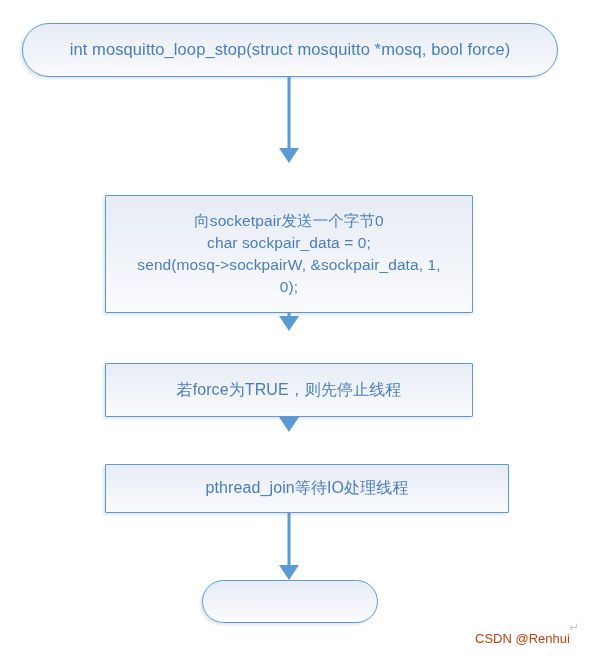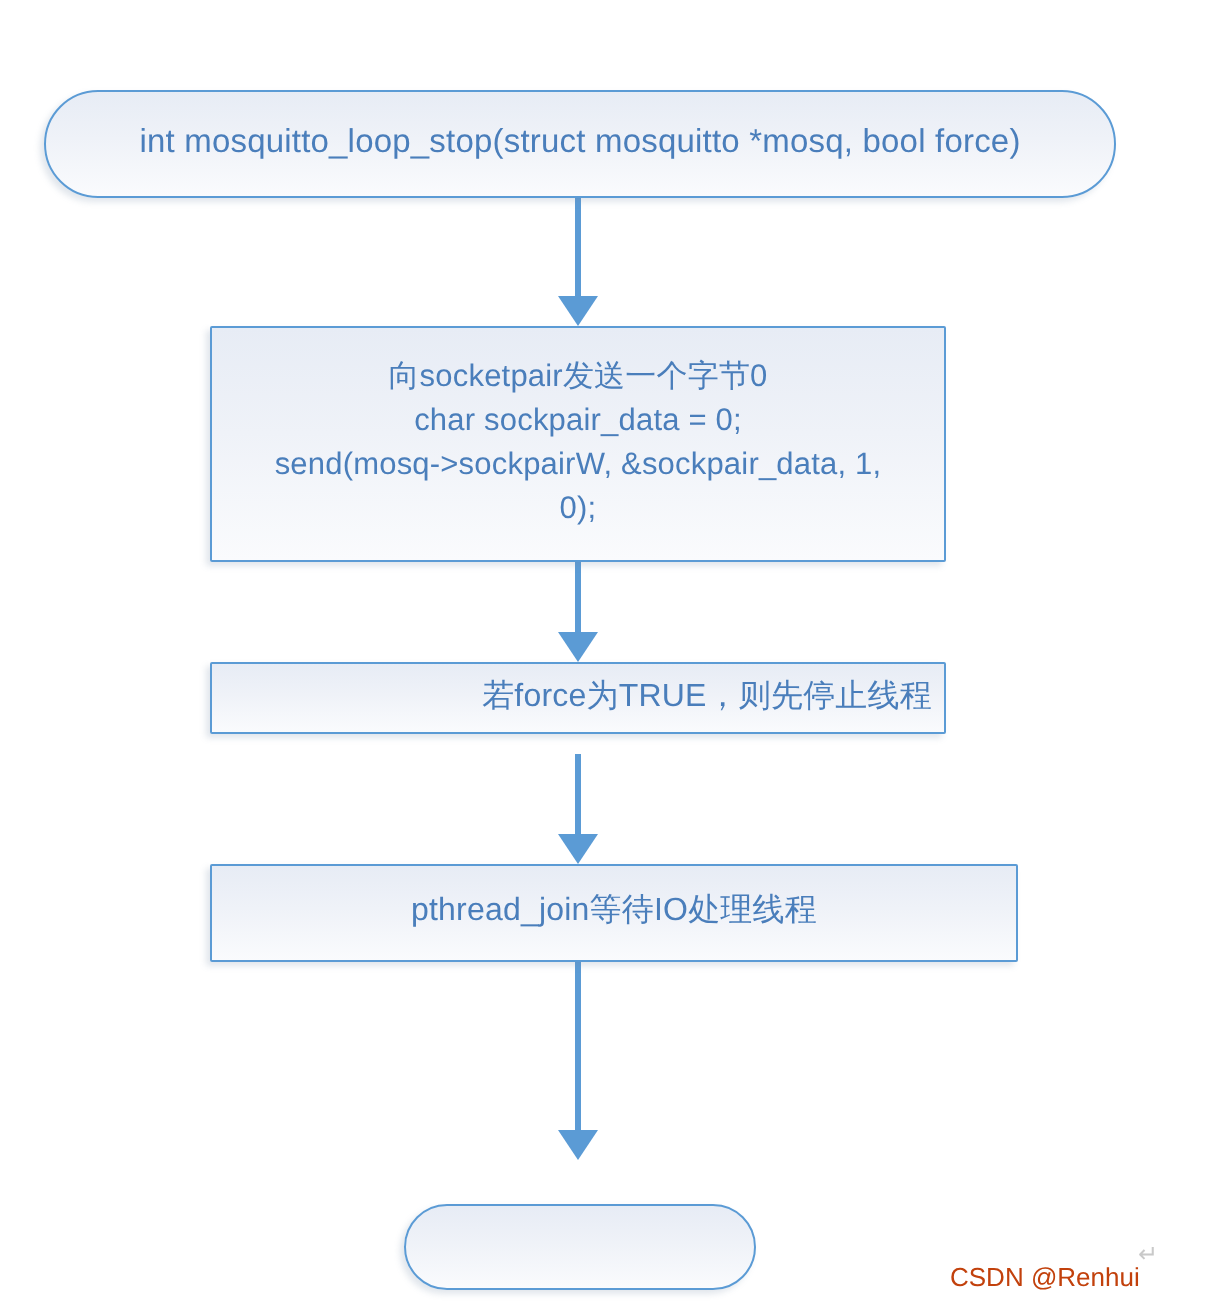--- a/index.html
+++ b/index.html
@@ -43,56 +43,54 @@
     display: block;
     width: 100%;
     padding: 0 6px;
     white-space: pre-line;
   }
 
   
   .terminator {
     border-radius: 999px;
     border-width: 1.8px;
-    margin-top: 22px;
   }
 
   #node-start {
     left: 22px;
     top: 23px;
     width: 536px;
     height: 54px;
     font-size: 16.5px;
   }
 
   #node-end {
     left: 202px;
     top: 580px;
     width: 176px;
     height: 43px;
   }
 
   
-  .process { border-radius: 1px; }
+  .process { border-radius: 1px; margin-top: 32px; }
 
   #node-send {
     left: 105px;
     top: 163px;
     width: 368px;
     height: 118px;
     font-size: 15.5px;
   }
 
   #node-force {
     left: 105px;
     top: 331px;
     width: 368px;
-    height: 36px;
+    height: 54px;
     font-size: 16px;
-    text-align: right;
   }
 
   #node-join {
     left: 105px;
     top: 432px;
     width: 404px;
     height: 49px;
     font-size: 16px;
   }
 

